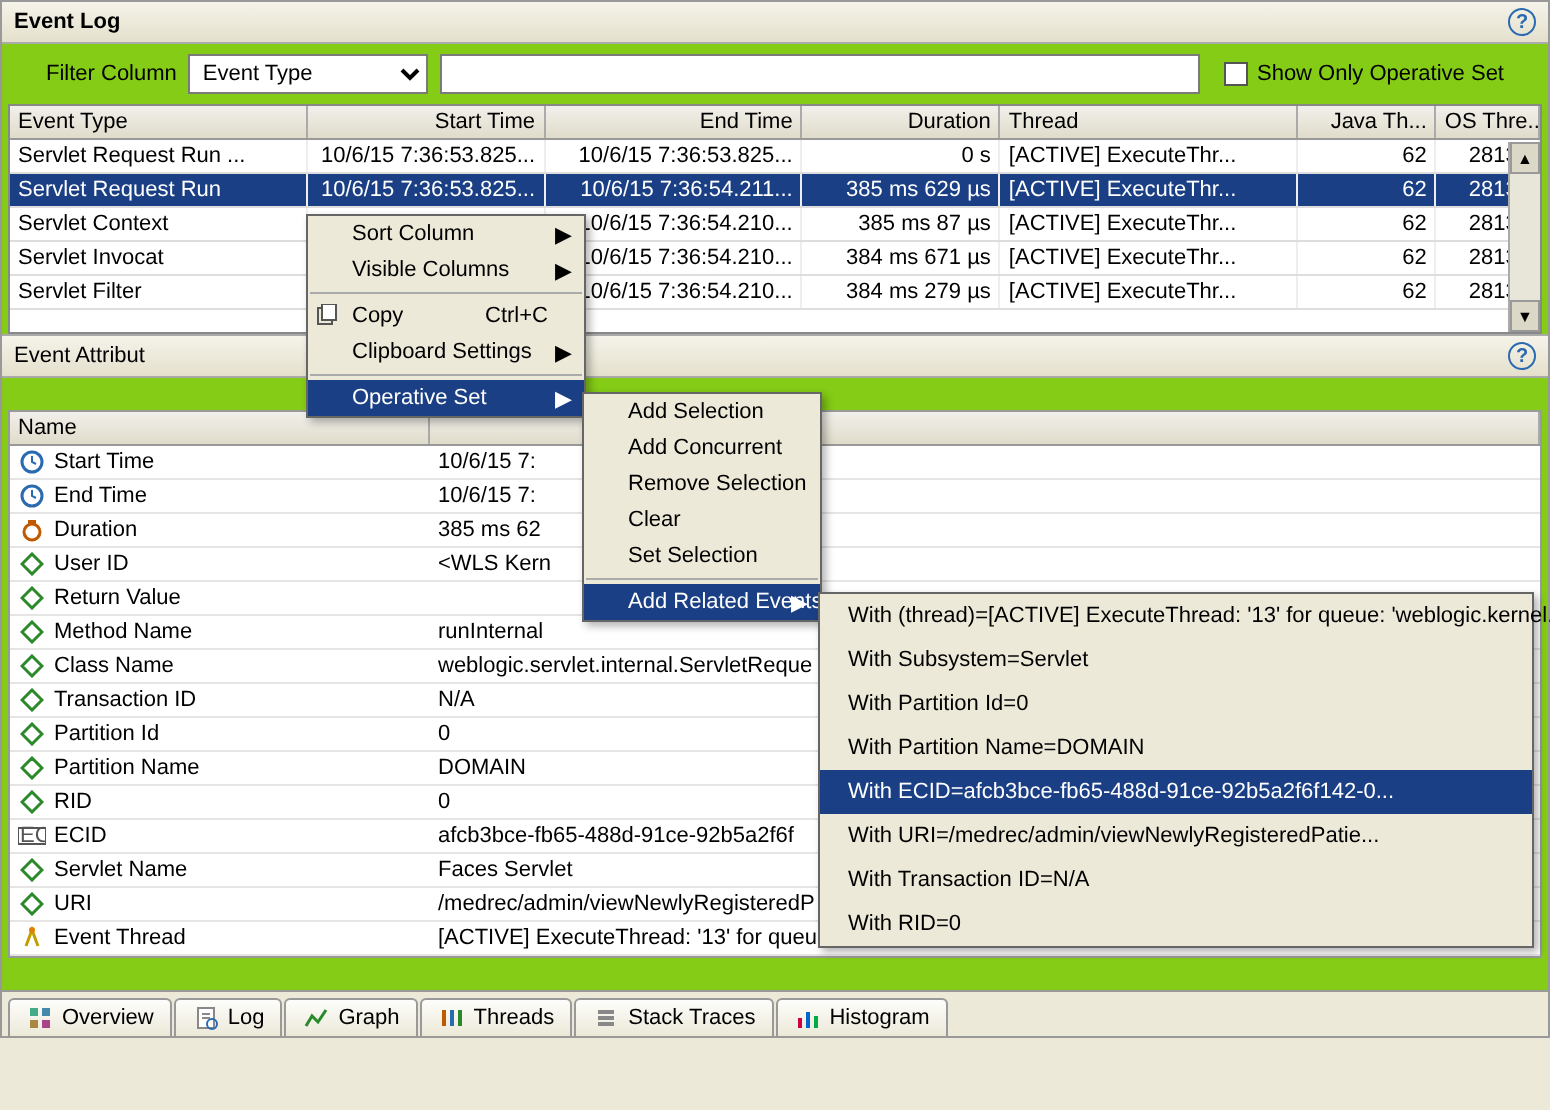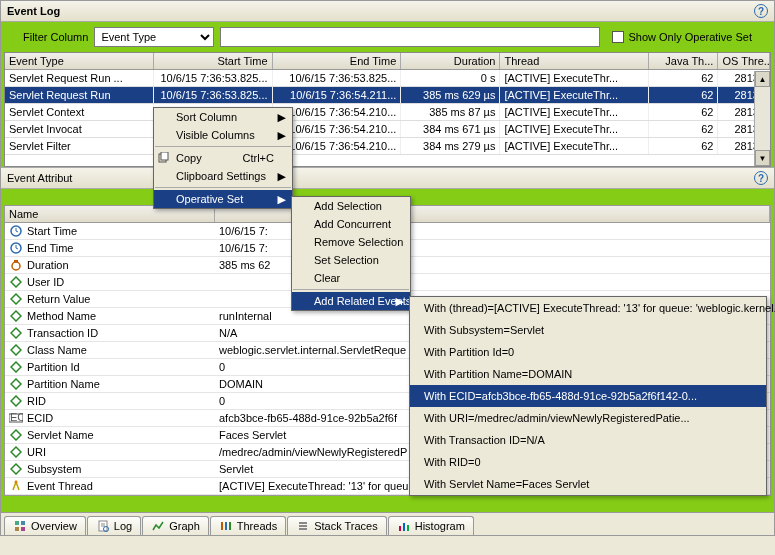--- a/index.html
+++ b/index.html
@@ -194,20 +194,21 @@
         </div>
         <div class="arow">
           <div class="n">
             <span class="ic">
               <svg width="12" height="12">
                 <path d="M6 1 L11 6 L6 11 L1 6 Z" fill="none" stroke="#2a8a2a" stroke-width="1.5"></path>
               </svg>
             </span>
             <span>User ID</span>
           </div>
+          <div class="v">&lt;WLS Kern</div>
         </div>
         <div class="arow">
           <div class="n">
             <span class="ic">
               <svg width="12" height="12">
                 <path d="M6 1 L11 6 L6 11 L1 6 Z" fill="none" stroke="#2a8a2a" stroke-width="1.5"></path>
               </svg>
             </span>
             <span>Return Value</span>
           </div>
@@ -224,34 +225,34 @@
           </div>
           <div class="v">runInternal</div>
         </div>
         <div class="arow">
           <div class="n">
             <span class="ic">
               <svg width="12" height="12">
                 <path d="M6 1 L11 6 L6 11 L1 6 Z" fill="none" stroke="#2a8a2a" stroke-width="1.5"></path>
               </svg>
             </span>
+            <span>Class Name</span>
+          </div>
+          <div class="v">weblogic.servlet.internal.ServletReque</div>
+        </div>
+        <div class="arow">
+          <div class="n">
+            <span class="ic">
+              <svg width="12" height="12">
+                <path d="M6 1 L11 6 L6 11 L1 6 Z" fill="none" stroke="#2a8a2a" stroke-width="1.5"></path>
+              </svg>
+            </span>
             <span>Transaction ID</span>
           </div>
           <div class="v">N/A</div>
-        </div>
-        <div class="arow">
-          <div class="n">
-            <span class="ic">
-              <svg width="12" height="12">
-                <path d="M6 1 L11 6 L6 11 L1 6 Z" fill="none" stroke="#2a8a2a" stroke-width="1.5"></path>
-              </svg>
-            </span>
-            <span>Class Name</span>
-          </div>
-          <div class="v">weblogic.servlet.internal.ServletReque</div>
         </div>
         <div class="arow">
           <div class="n">
             <span class="ic">
               <svg width="12" height="12">
                 <path d="M6 1 L11 6 L6 11 L1 6 Z" fill="none" stroke="#2a8a2a" stroke-width="1.5"></path>
               </svg>
             </span>
             <span>Partition Id</span>
           </div>
@@ -305,31 +306,20 @@
         <div class="arow">
           <div class="n">
             <span class="ic">
               <svg width="12" height="12">
                 <path d="M6 1 L11 6 L6 11 L1 6 Z" fill="none" stroke="#2a8a2a" stroke-width="1.5"></path>
               </svg>
             </span>
             <span>URI</span>
           </div>
           <div class="v">/medrec/admin/viewNewlyRegisteredP</div>
-        </div>
-        <div class="arow">
-          <div class="n">
-            <span class="ic">
-              <svg width="12" height="12">
-                <path d="M6 1 L11 6 L6 11 L1 6 Z" fill="none" stroke="#2a8a2a" stroke-width="1.5"></path>
-              </svg>
-            </span>
-            <span>Subsystem</span>
-          </div>
-          <div class="v">Servlet</div>
         </div>
         <div class="arow">
           <div class="n">
             <span class="ic">
               <svg width="12" height="12">
                 <path d="M3 10 L6 2 L9 10" fill="none" stroke="#c0a000" stroke-width="1.5"></path>
                 <circle cx="6" cy="2" r="1.5" fill="#e08000"></circle>
               </svg>
             </span>
             <span>Event Thread</span>
@@ -419,31 +409,30 @@
     </div>
     <div class="mi"><span>Clipboard Settings</span><span class="arrow-r">▶</span></div>
     <div class="sep"></div>
     <div class="mi hov"><span>Operative Set</span><span class="arrow-r">▶</span></div>
   </div>
 
   <div class="ctx ctx2">
     <div class="mi">Add Selection</div>
     <div class="mi">Add Concurrent</div>
     <div class="mi">Remove Selection</div>
+    <div class="mi">Clear</div>
     <div class="mi">Set Selection</div>
-    <div class="mi">Clear</div>
     <div class="sep"></div>
     <div class="mi hov"><span>Add Related Events</span><span class="arrow-r">▶</span></div>
   </div>
 
   <div class="ctx ctx3" id="ctx3">
       <div class="mi">With (thread)=[ACTIVE] ExecuteThread: '13' for queue: 'weblogic.kernel.Def</div>
       <div class="mi">With Subsystem=Servlet</div>
       <div class="mi">With Partition Id=0</div>
       <div class="mi">With Partition Name=DOMAIN</div>
       <div class="mi hov">With ECID=afcb3bce-fb65-488d-91ce-92b5a2f6f142-0...</div>
       <div class="mi">With URI=/medrec/admin/viewNewlyRegisteredPatie...</div>
       <div class="mi">With Transaction ID=N/A</div>
       <div class="mi">With RID=0</div>
-      <div class="mi">With Servlet Name=Faces Servlet</div>
     </div>
 
 </div>
 
 </body></html>

